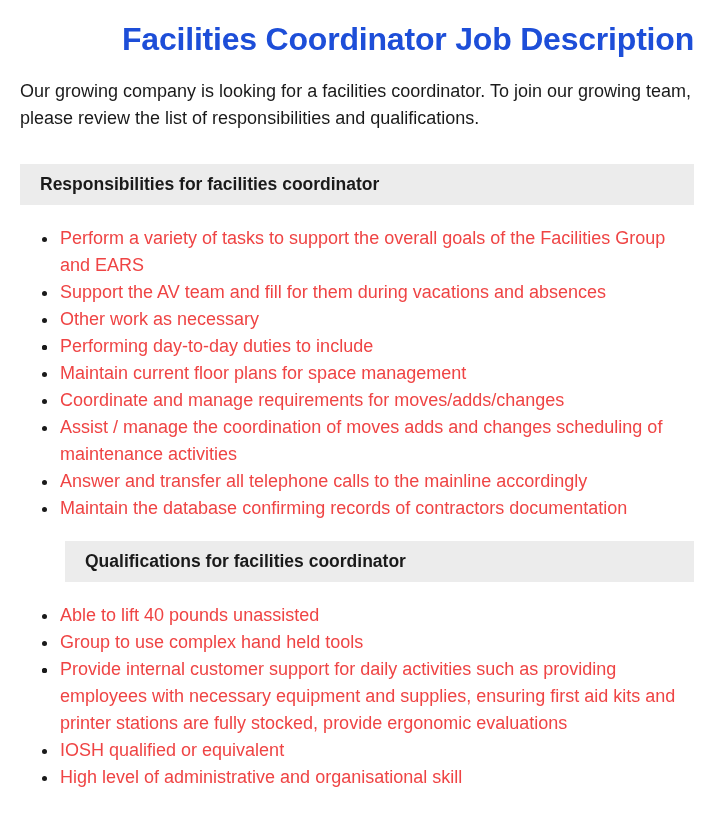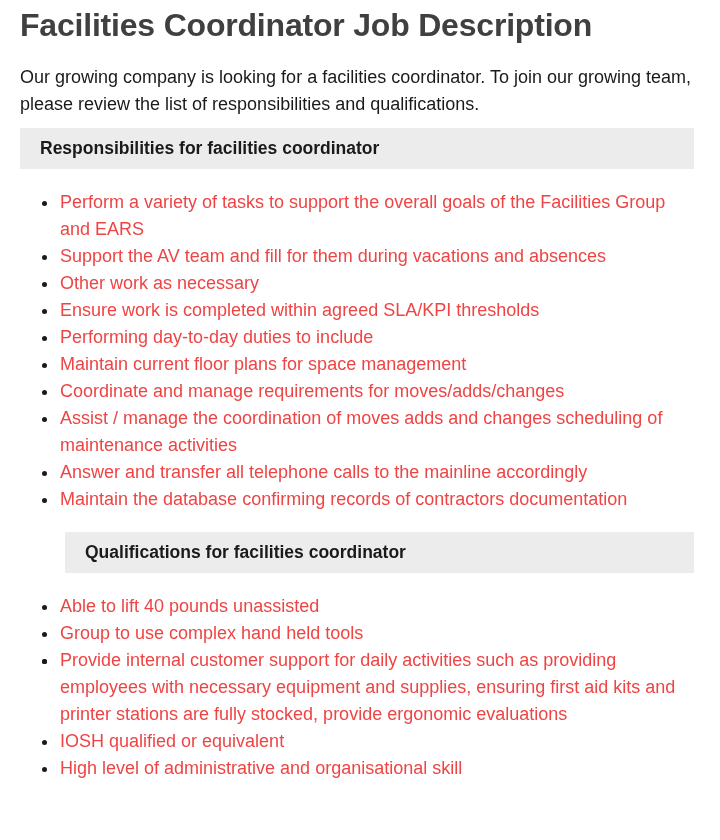--- a/index.html
+++ b/index.html
@@ -3,33 +3,33 @@
 <meta charset="utf-8">
 <style>
   html, body { margin: 0; padding: 0; background: #ffffff; }
   body {
     width: 720px; height: 840px; overflow: hidden;
     font-family: "Liberation Sans", "DejaVu Sans", sans-serif;
     color: #111111;
   }
   .page { padding: 0 26px 0 20px; }
   h1 {
-    margin: 0; padding-top: 4px;
-    text-align: left;
+    margin: 0; padding-top: 18px;
+    text-align: right;
     font-size: 32px; font-weight: bold;
     line-height: 42px; letter-spacing: -0.2px;
-    color: #404040;
+    color: #1d4ed8;
   }
   .intro {
     margin: 18px 0 0 0;
     font-size: 18px; line-height: 27px;
     color: #1a1a1a;
   }
   .section-header {
-    margin-top: 10px;
+    margin-top: 32px;
     background: #ececec;
     height: 41px;
     padding: 0 20px;
     display: flex; align-items: center;
     font-size: 17.5px; font-weight: bold;
     color: #1a1a1a;
   }
   ul.items {
     margin: 20px 0 0 0;
     padding: 0 0 0 40px;
@@ -52,21 +52,21 @@
 
 <div class="page">
   <h1>Facilities Coordinator Job Description</h1>
   <p class="intro">Our growing company is looking for a facilities coordinator. To join our growing team, please review the list of responsibilities and qualifications.</p>
 
   <div class="section-header">Responsibilities for facilities coordinator</div>
   <ul class="items">
     <li><span class="bullet"></span><span>Perform a variety of tasks to support the overall goals of the Facilities Group and EARS</span></li>
     <li><span class="bullet"></span><span>Support the AV team and fill for them during vacations and absences</span></li>
     <li><span class="bullet"></span><span>Other work as necessary</span></li>
-    <li><span class="bullet"></span><span>Ensure work is completed within agreed SLA/KPI thresholds</span></li>
+    <li><span class="bullet"></span></li>
     <li><span class="bullet"></span><span>Performing day-to-day duties to include</span></li>
     <li><span class="bullet"></span><span>Maintain current floor plans for space management</span></li>
     <li><span class="bullet"></span><span>Coordinate and manage requirements for moves/adds/changes</span></li>
     <li><span class="bullet"></span><span>Assist / manage the coordination of moves adds and changes scheduling of maintenance activities</span></li>
     <li><span class="bullet"></span><span>Answer and transfer all telephone calls to the mainline accordingly</span></li>
     <li><span class="bullet"></span><span>Maintain the database confirming records of contractors documentation</span></li>
   </ul>
 
   <div class="section-header qual">Qualifications for facilities coordinator</div>
   <ul class="items">

